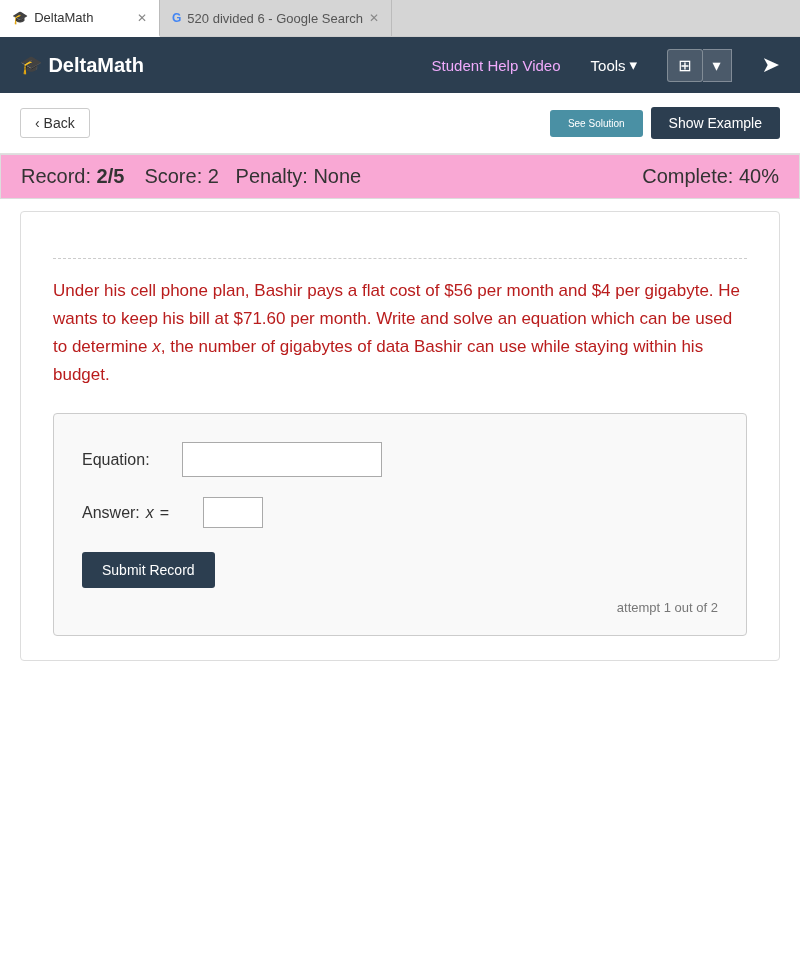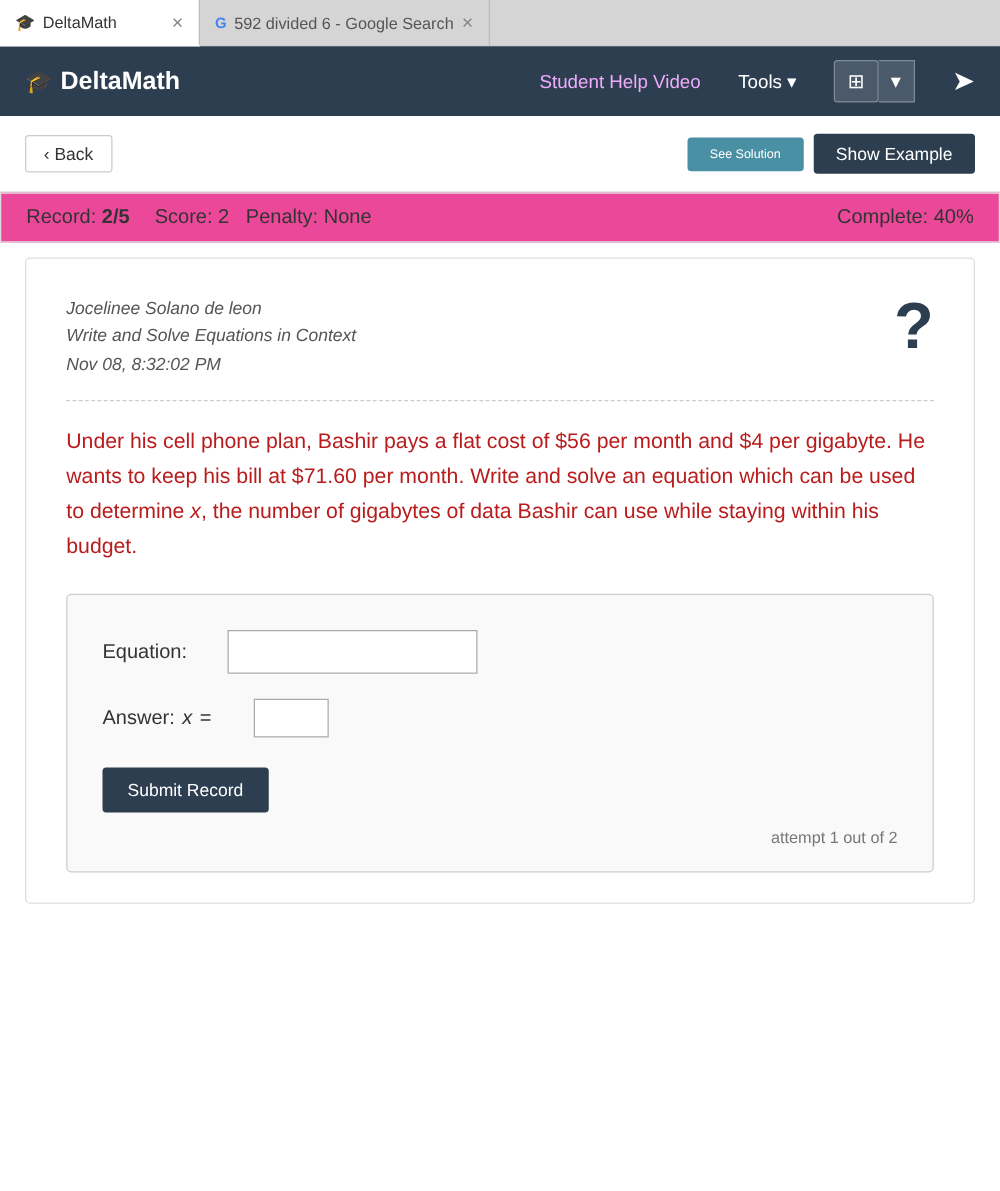--- a/index.html
+++ b/index.html
@@ -148,26 +148,26 @@
       color: white;
       border: none;
       padding: 8px 18px;
       font-size: 14px;
       cursor: pointer;
       border-radius: 3px;
     }
 
     
     .record-bar {
-      background: #ec4899;
+      background: #f9a8d4;
       border: 1px solid #ddd;
       padding: 10px 20px;
       display: flex;
       align-items: center;
-      font-size: 16px;
+      font-size: 20px;
       color: #333;
     }
     .record-bar .record-label { margin-right: 20px; }
     .record-bar .bold { font-weight: bold; }
     .record-bar .complete { margin-left: auto; }
 
     
     .problem-card {
       margin: 12px 20px;
       border: 1px solid #ddd;
@@ -288,21 +288,21 @@
 
 <div class="browser-chrome">
   <div class="tab-bar">
     <div class="tab active">
       <span class="tab-icon">🎓</span>
       <span>DeltaMath</span>
       <span class="tab-close">✕</span>
     </div>
     <div class="tab inactive">
       <span class="tab-icon" style="color:#4285f4; font-weight:bold; font-size:12px;">G</span>
-      <span>592 divided 6 - Google Search</span>
+      <span>520 divided 6 - Google Search</span>
       <span class="tab-close">✕</span>
     </div>
   </div>
 </div>
 
 <nav class="navbar">
   <a class="navbar-brand">
     <span class="logo-icon">🎓</span>
     <span>DeltaMath</span>
   </a>
@@ -343,28 +343,20 @@
       <span>None</span>
     </span>
     <span class="complete">
       <span>Complete:</span>
       <span>40%</span>
     </span>
   </div>
 
   <div class="problem-card">
 
-    <div class="student-info">
-      <div class="student-details">
-        <div class="name">Jocelinee Solano de leon</div>
-        <div class="topic">Write and Solve Equations in Context</div>
-        <div class="date">Nov 08, 8:32:02 PM</div>
-      </div>
-      <div class="help-icon">?</div>
-    </div>
 
     <hr class="divider">
 
     <div class="problem-text">
       Under his cell phone plan, Bashir pays a flat cost of $56 per month and $4 per gigabyte. He wants to keep his bill at $71.60 per month. Write and solve an equation which can be used to determine <em>x</em>, the number of gigabytes of data Bashir can use while staying within his budget.
     </div>
 
     <div class="answer-area">
 
       <div class="equation-row">

